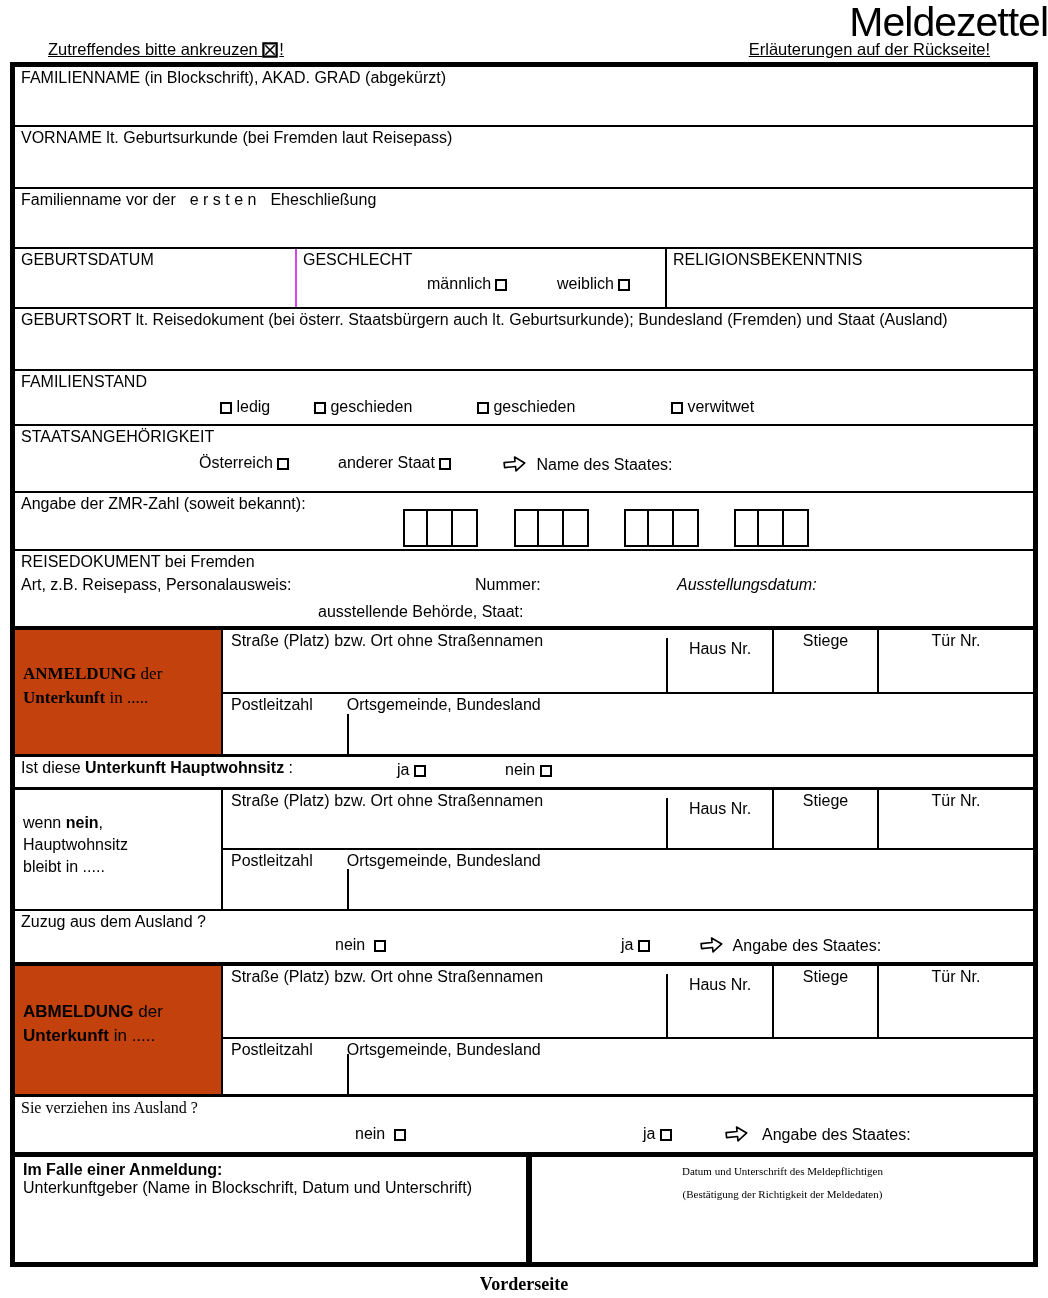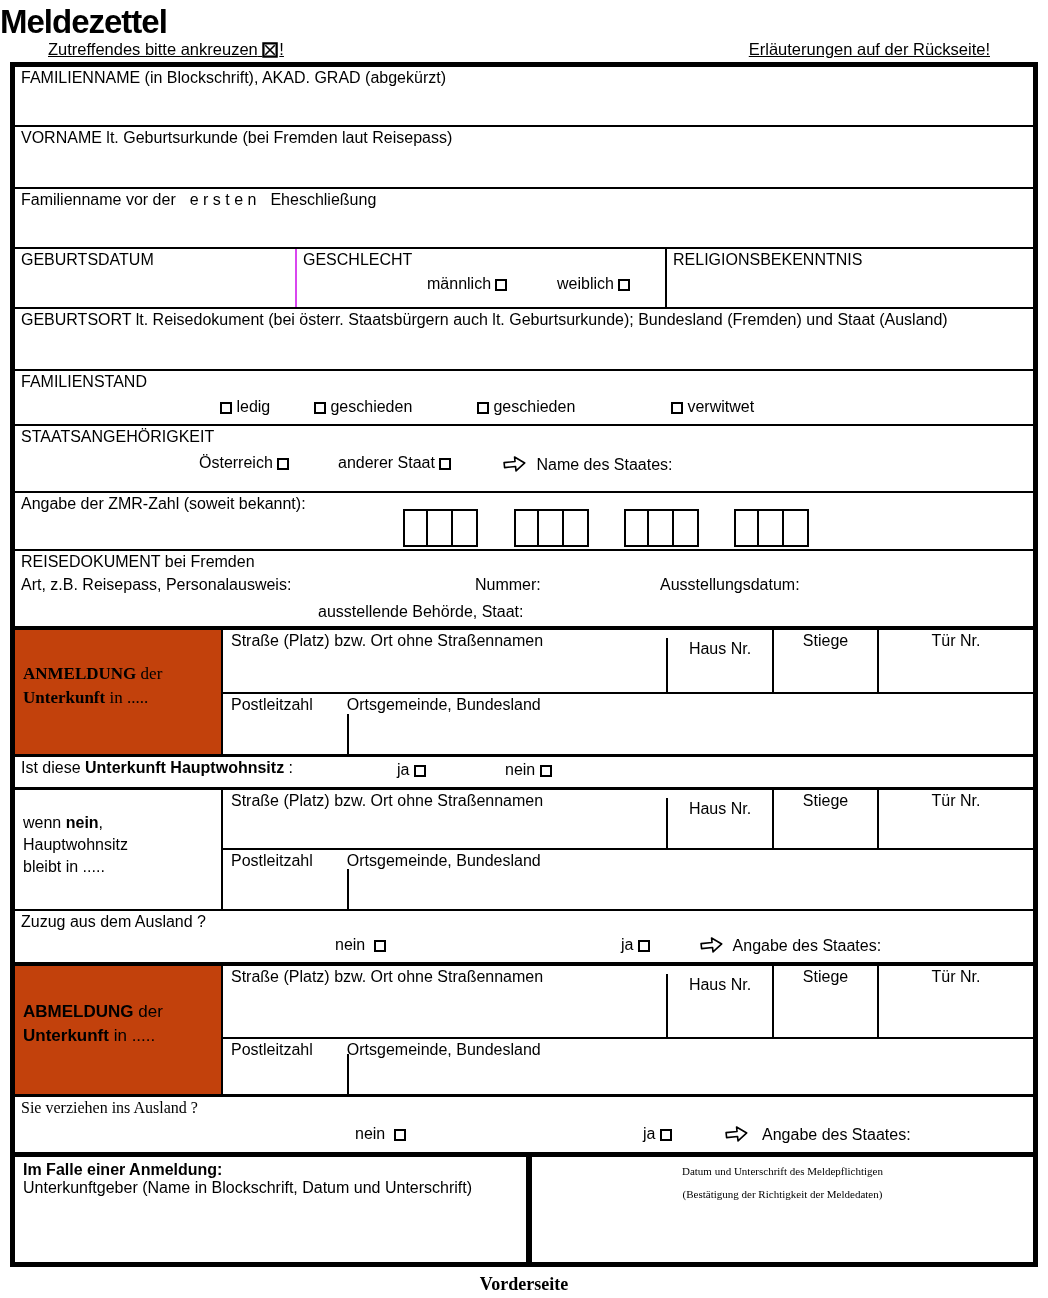--- a/index.html
+++ b/index.html
@@ -1,21 +1,21 @@
 <!DOCTYPE html>
 <html><head>
 <meta charset="utf-8">
 <style>
   * { box-sizing: border-box; }
   html,body { margin:0; padding:0; }
   body {
     width:1048px; height:1298px; background:#fff; color:#000;
     font-family:"Liberation Sans", sans-serif; position:relative; overflow:hidden;
   }
-  .title { text-align:left; font-size:33px; font-weight:bold; line-height:44px; height:44px; letter-spacing:-1px; }
+  .title { text-align:right; font-size:41px; font-weight:normal; line-height:44px; height:44px; letter-spacing:-1px; }
   .notes { position:relative; height:18px; font-size:16.5px; }
   .note-left  { position:absolute; left:48px;  top:-4px; text-decoration:underline; }
   .note-right { position:absolute; right:58px; top:-4px; text-decoration:underline; }
   .crossbox { display:inline-block; vertical-align:-3px; }
 
   .form { margin:0 10px; border:5px solid #000; background:#fff; }
   .row  { position:relative; border-top:2px solid #000; font-size:16px; padding:2px 0 0 6px; overflow:hidden; }
   .r1 { height:58px; border-top:none; }
   .r2 { height:62px; } .r3 { height:60px; }
   .r4 { height:60px; padding:0; display:flex; }
@@ -160,21 +160,21 @@
         <span class="zmr-cell"></span>
         <span class="zmr-cell"></span>
         <span class="zmr-cell"></span>
       </div>
   </div>
 
   <div class="row r9">
     <span>REISEDOKUMENT bei Fremden</span>
     <span class="abs" style="left:6px; top:25px;">Art, z.B. Reisepass, Personalausweis:</span>
     <span class="abs" style="left:460px; top:25px;">Nummer:</span>
-    <span class="abs" style="left:645px; top:25px;">Ausstellungsdatum:</span>
+    <span class="abs" style="left:662px; top:25px;font-style:italic;">Ausstellungsdatum:</span>
     <span class="abs" style="left:303px; top:52px;">ausstellende Behörde, Staat:</span>
   </div>
 
   <div class="row b10">
     <div class="side gray serif">
       <span class="b">ANMELDUNG</span><span> der</span><br>
       <span class="b">Unterkunft</span><span> in .....</span>
     </div>
     <div class="blk-right">
       <div class="addr-top h64">

